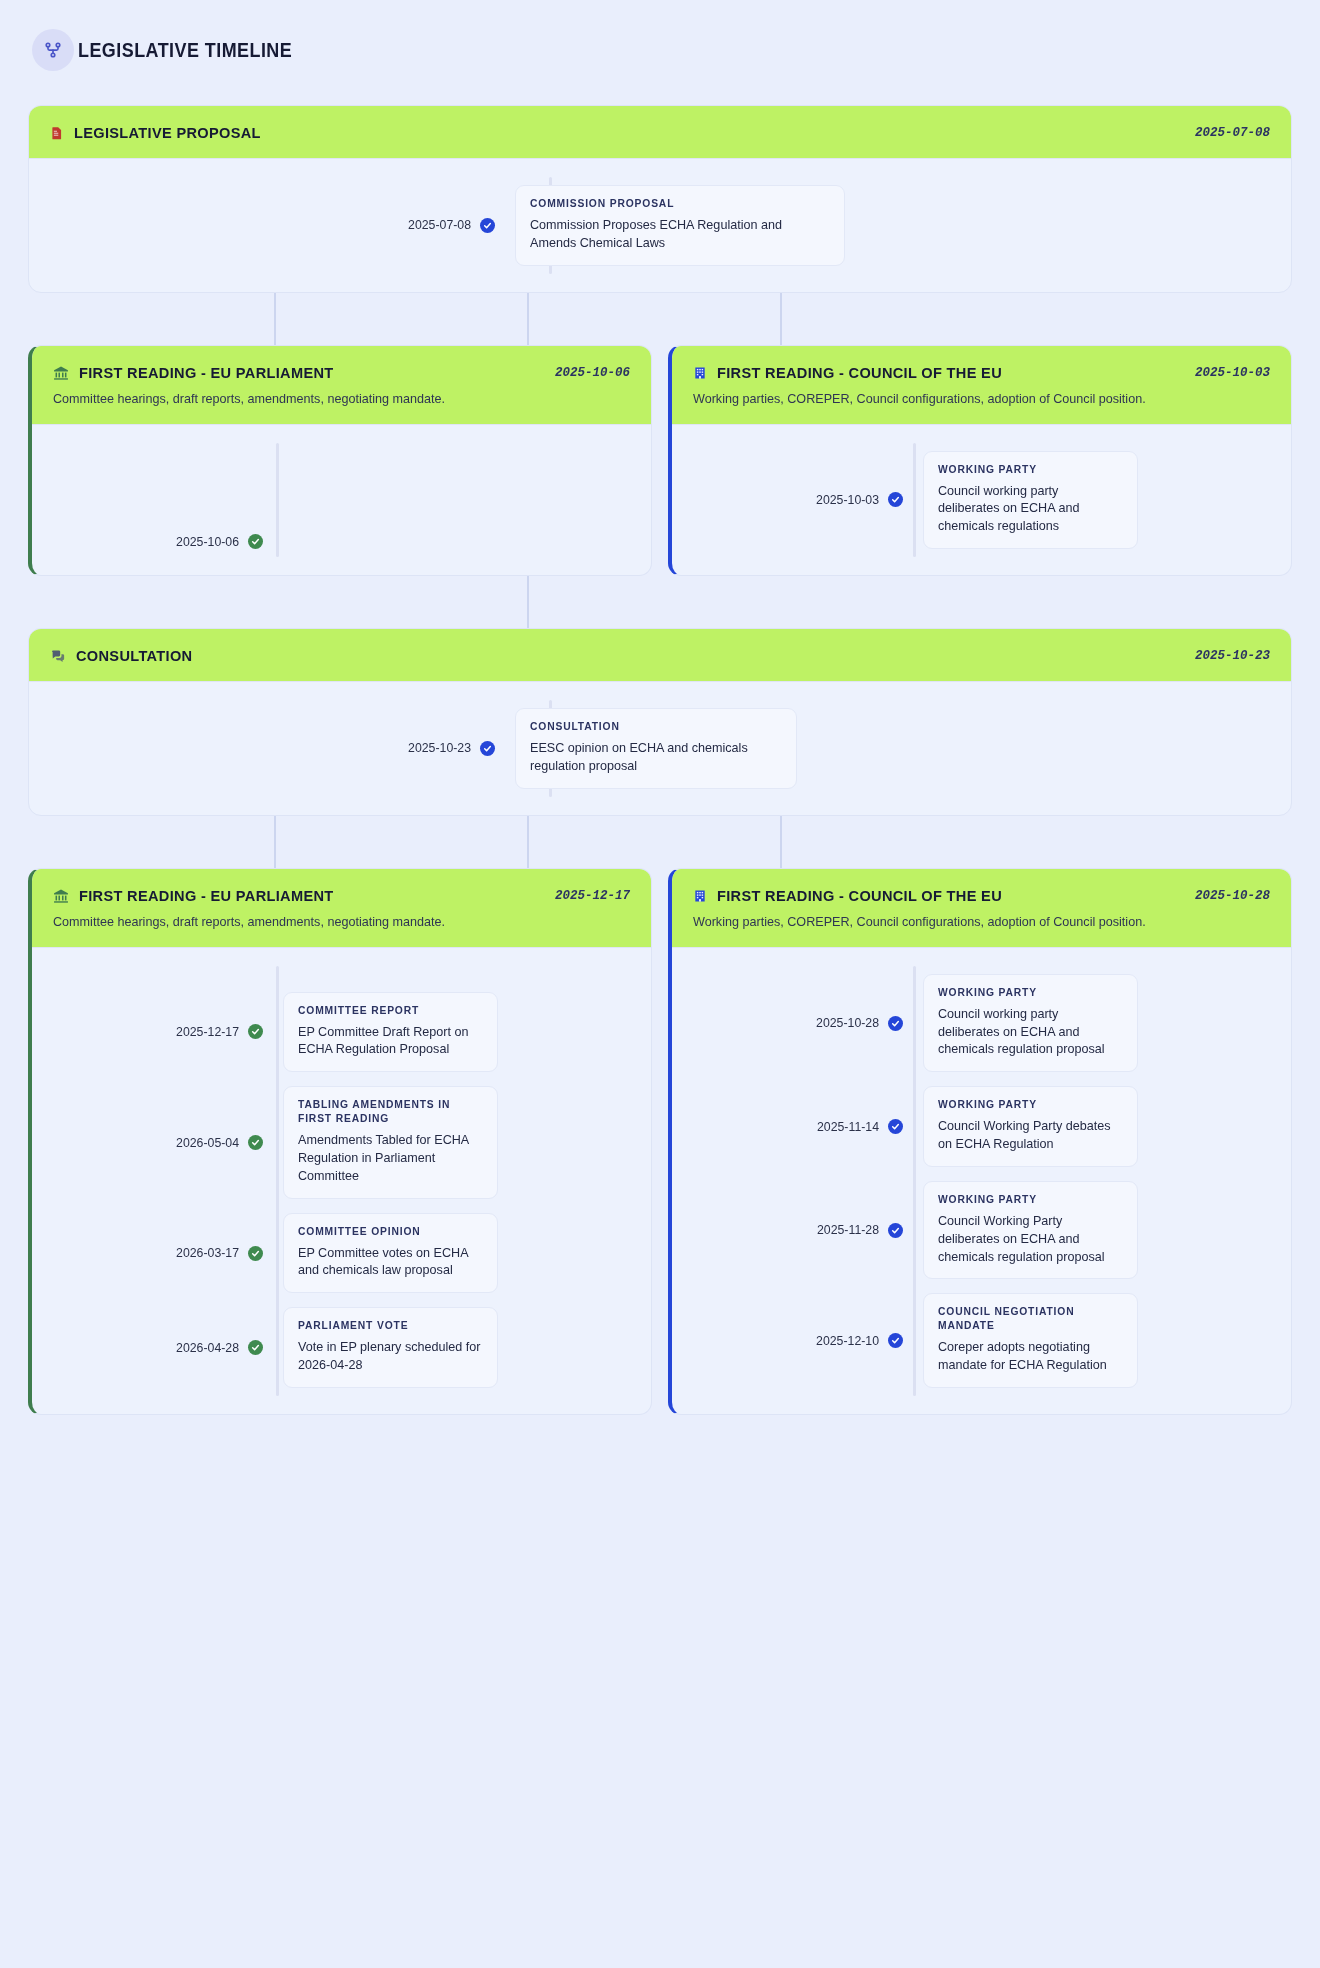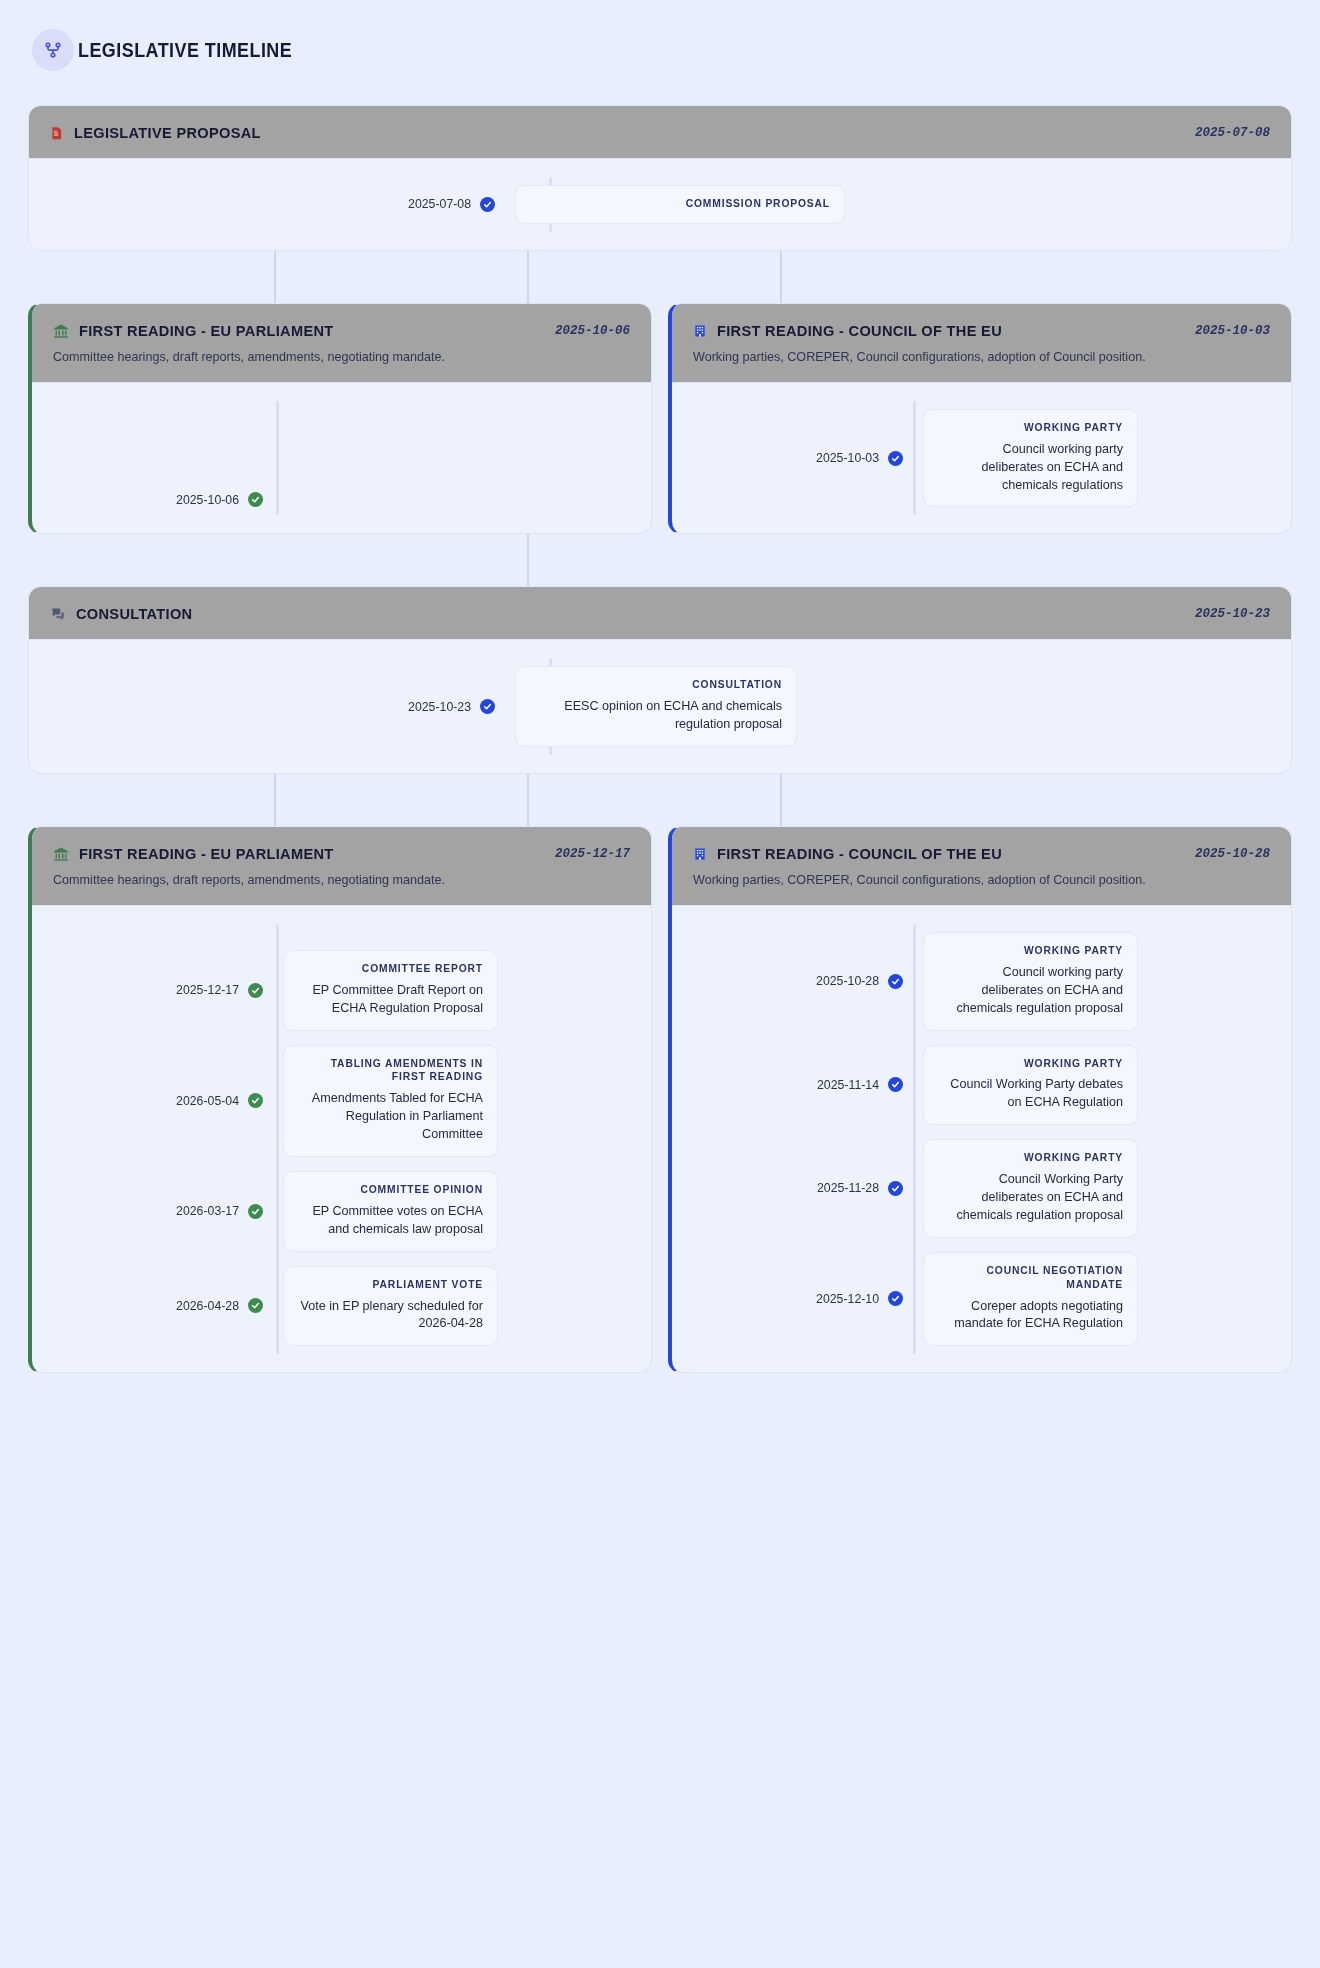--- a/index.html
+++ b/index.html
@@ -65,21 +65,21 @@
     position: relative;
     display: flex;
     flex-direction: column;
   }
   .stage-card.accent-green { border-left: 4px solid #3f7d4e; }
   .stage-card.accent-blue  { border-left: 4px solid #2546d8; }
 
   .card-head {
     padding: 18px 21px 16px 21px;
     border-bottom: 1px solid #dfe5f5;
-    background: #a3a3a3;
+    background: #bef264;
   }
   .card-head-top {
     display: flex;
     align-items: center;
     justify-content: space-between;
     gap: 14px;
   }
   .card-head-left {
     display: flex;
     align-items: center;
@@ -157,21 +157,20 @@
   .badge svg { display: block; }
 
   .event-card {
     margin-left: 20px;
     background: #f4f7fe;
     border: 1px solid #e2e8f7;
     border-radius: 9px;
     padding: 11px 14px 12px 14px;
     flex: 1;
     min-width: 0;
-    text-align: right;
   }
   .event-label {
     font-size: 10.3px;
     font-weight: 700;
     letter-spacing: 0.85px;
     color: #2b3361;
     text-transform: uppercase;
     line-height: 1.35;
   }
   .event-desc {
@@ -234,20 +233,21 @@
             <div class="events">
               <div class="event-row">
                 <div class="event-date">2025-07-08</div>
                 <div class="badge blue">
                   <svg width="9" height="9" viewBox="0 0 24 24" fill="none" stroke="#ffffff" stroke-width="4" stroke-linecap="round" stroke-linejoin="round">
                     <polyline points="4.5,12.8 9.6,17.8 19.5,6.8"></polyline>
                   </svg>
                 </div>
                 <div class="event-card">
                   <div class="event-label">COMMISSION PROPOSAL</div>
+                  <div class="event-desc">Commission Proposes ECHA Regulation and Amends Chemical Laws</div>
                 </div>
               </div>
             </div>
           </div>
         </div>
       </div>
       <div class="connector">
         <div class="v-line" style="left: 19.5%;"></div>
         <div class="v-line" style="left: 39.5%;"></div>
         <div class="v-line" style="left: 59.5%;"></div>

